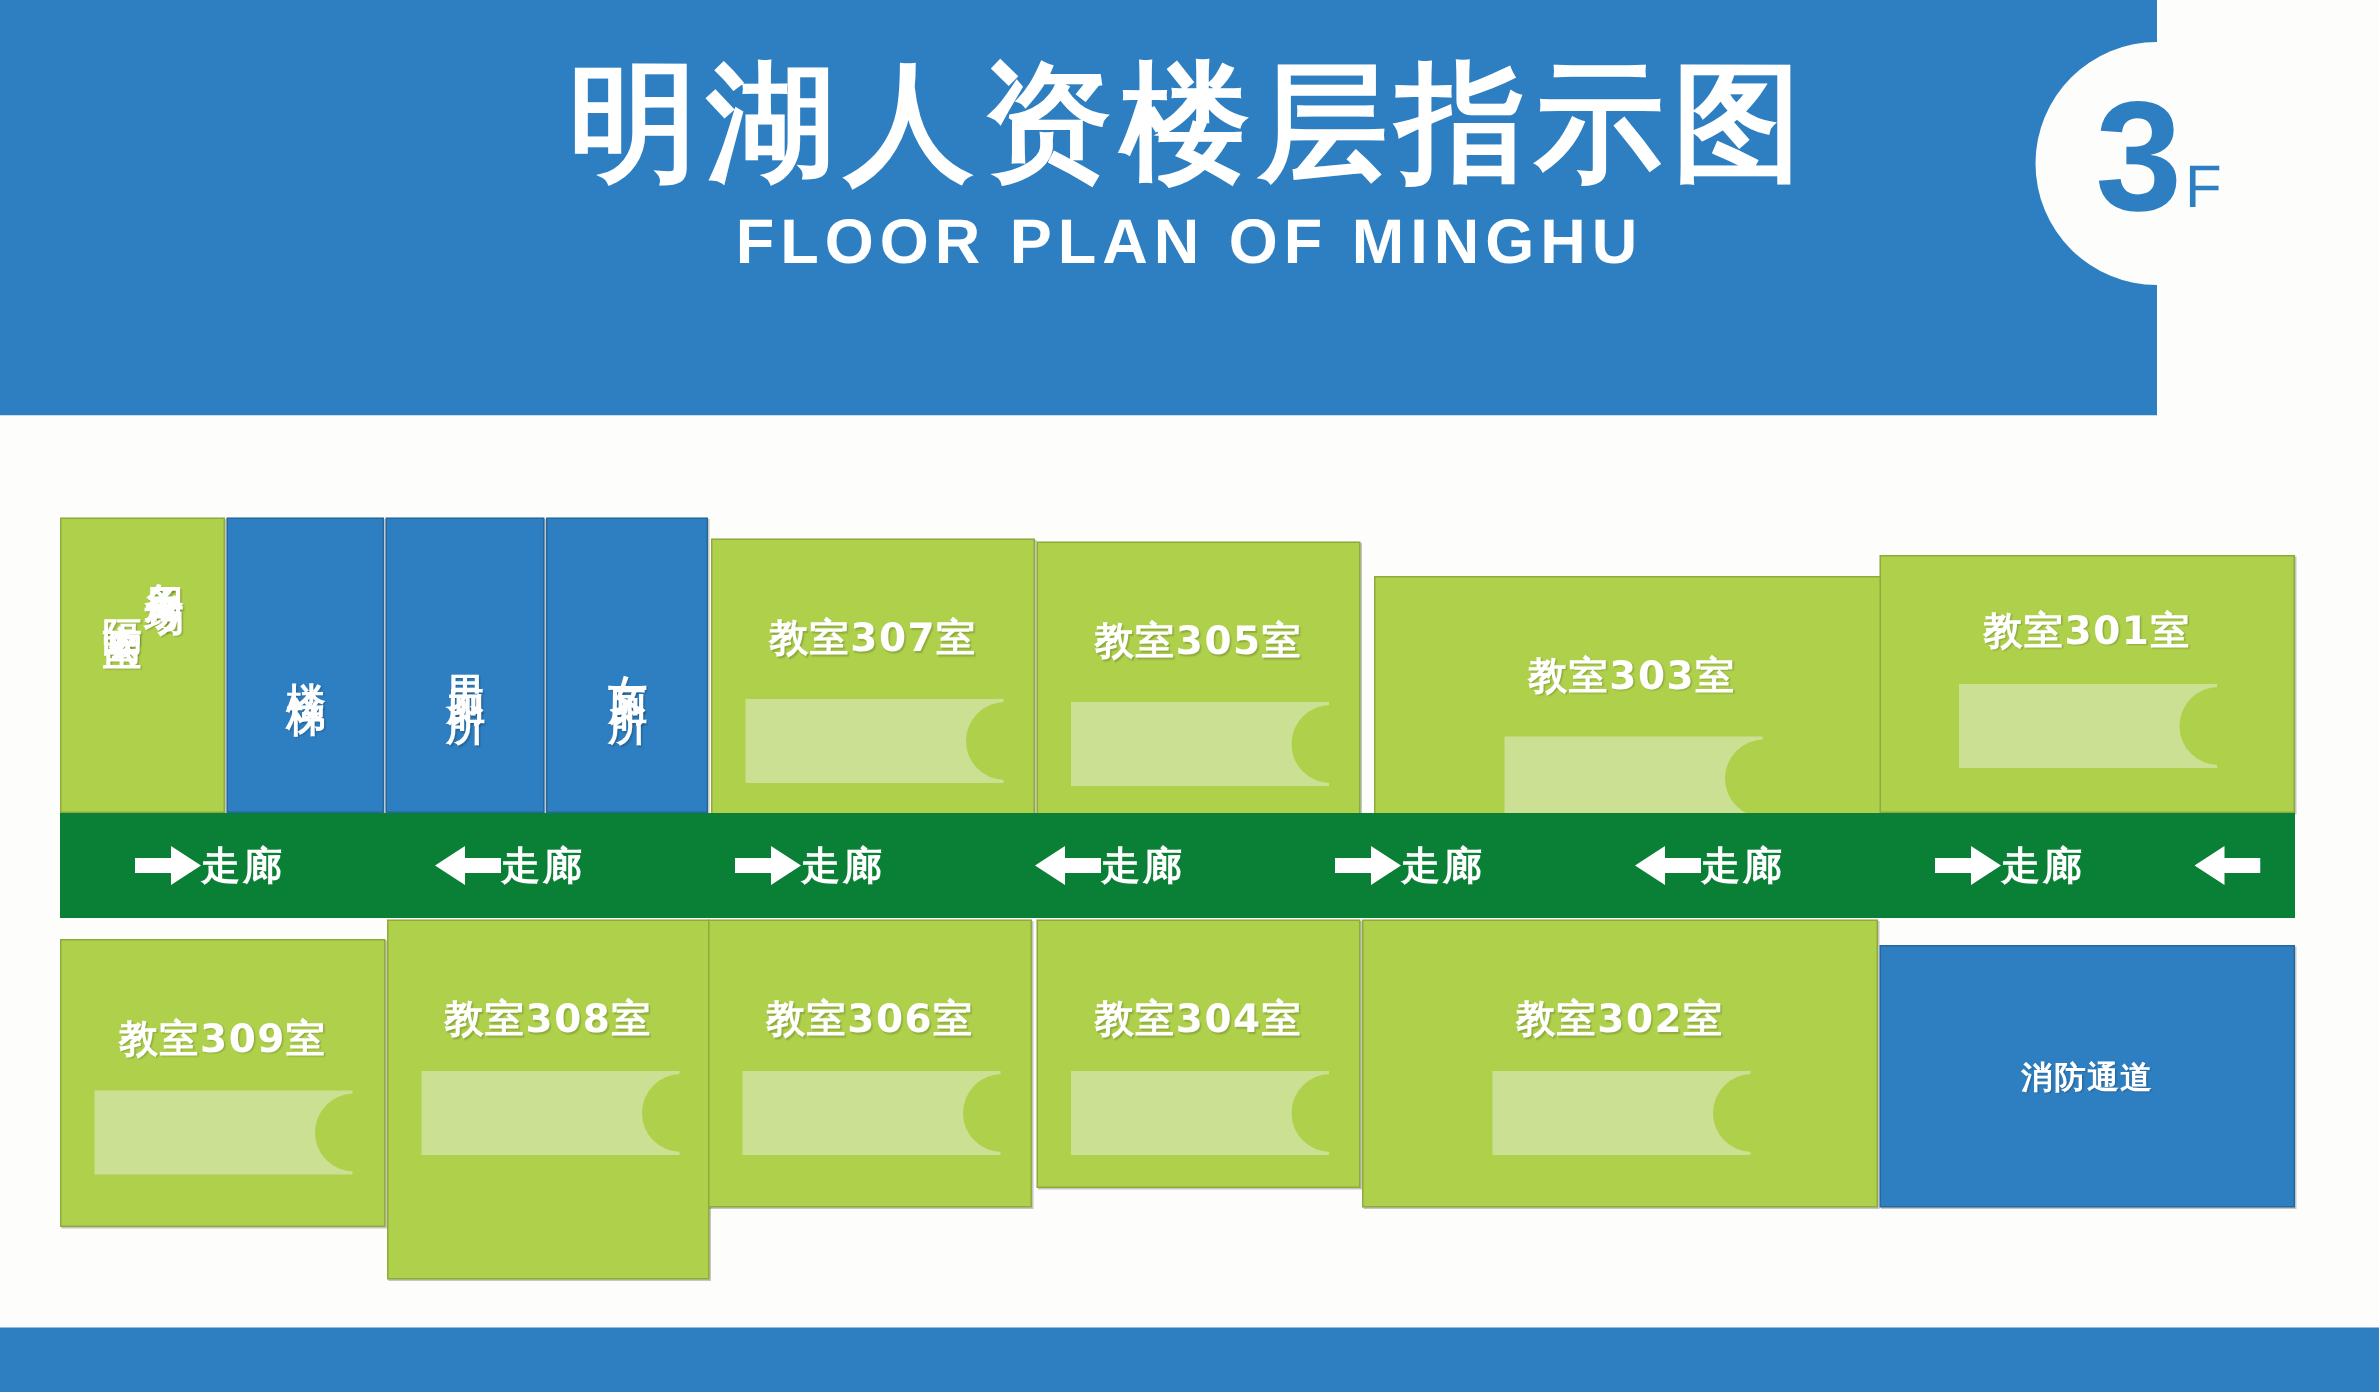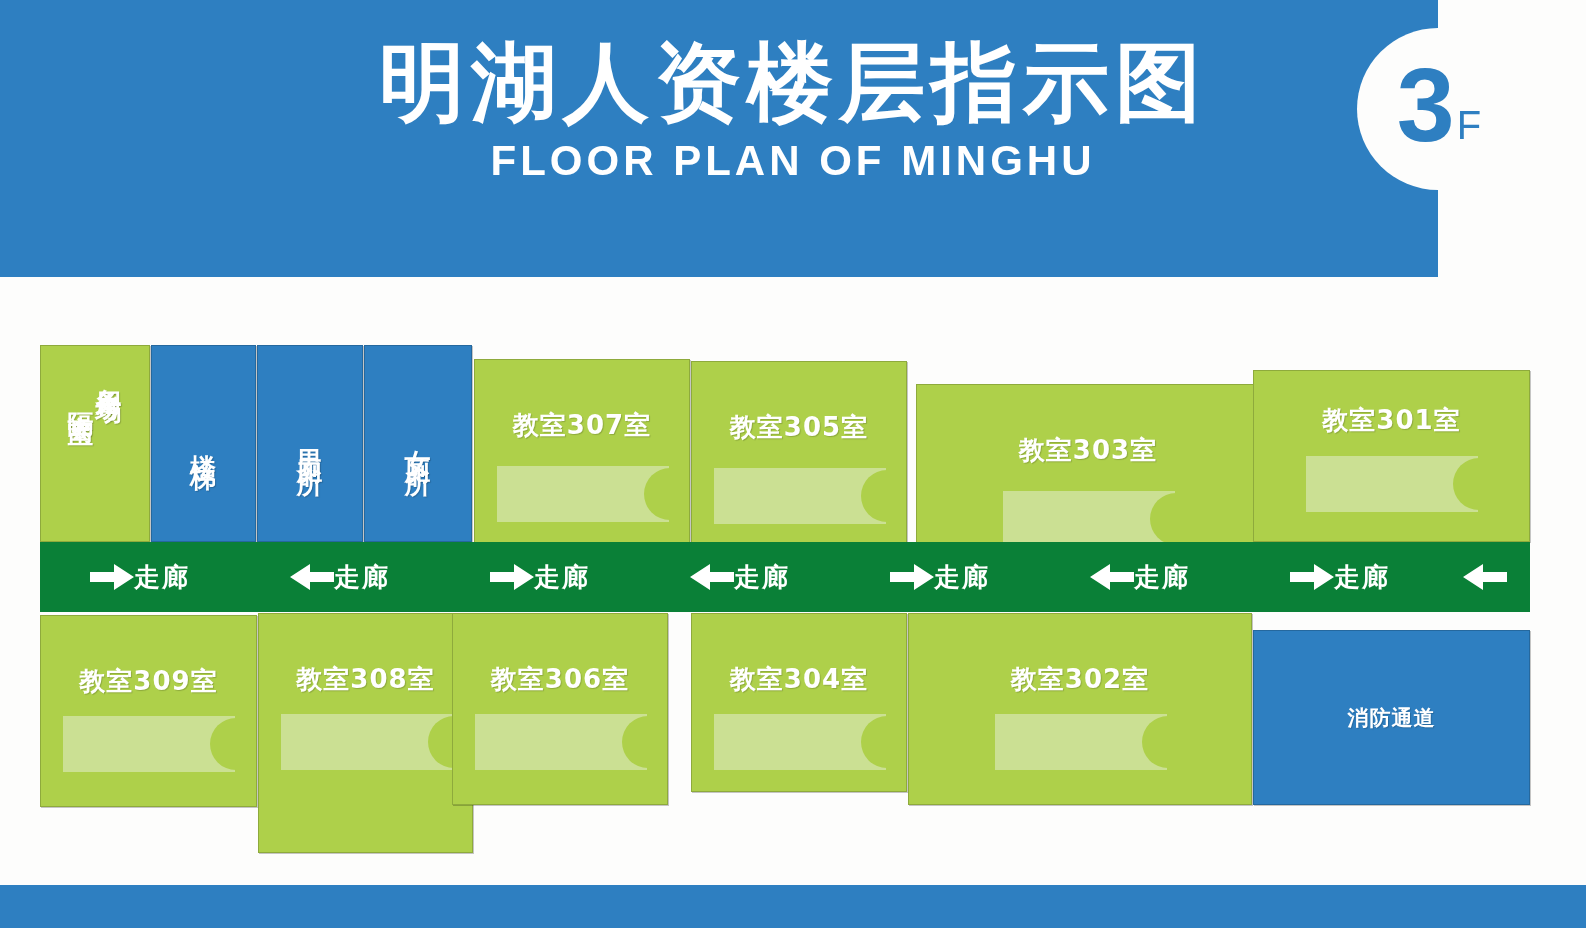--- a/index.html
+++ b/index.html
@@ -263,35 +263,35 @@
     </div>
 
     <div class="corr-cell" style="flex:0 0 90px;">
       <svg class="arrow" viewBox="0 0 44 26" aria-hidden="true">
         <polygon points="44,8 20,8 20,0 0,13 20,26 20,18 44,18" fill="#ffffff"></polygon>
       </svg>
     </div>
 
   </div>
 
-  <div class="room green" style="left:40px;top:338px;width:217px;height:192px;">
+  <div class="room green" style="left:40px;top:349px;width:217px;height:192px;">
     <div class="room-label top">教室309室</div>
     <div class="desk" style="left:22px;top:100px;width:172px;height:56px;">
       <div class="notch"></div>
     </div>
   </div>
 
   <div class="room green" style="left:258px;top:336px;width:215px;height:240px;">
     <div class="room-label top">教室308室</div>
     <div class="desk" style="left:22px;top:100px;width:172px;height:56px;">
       <div class="notch"></div>
     </div>
   </div>
 
-  <div class="room green" style="left:452px;top:336px;width:216px;height:192px;">
+  <div class="room green" style="left:472px;top:336px;width:216px;height:192px;">
     <div class="room-label top">教室306室</div>
     <div class="desk" style="left:22px;top:100px;width:172px;height:56px;">
       <div class="notch"></div>
     </div>
   </div>
 
   <div class="room green" style="left:691px;top:336px;width:216px;height:179px;">
     <div class="room-label top">教室304室</div>
     <div class="desk" style="left:22px;top:100px;width:172px;height:56px;">
       <div class="notch"></div>

